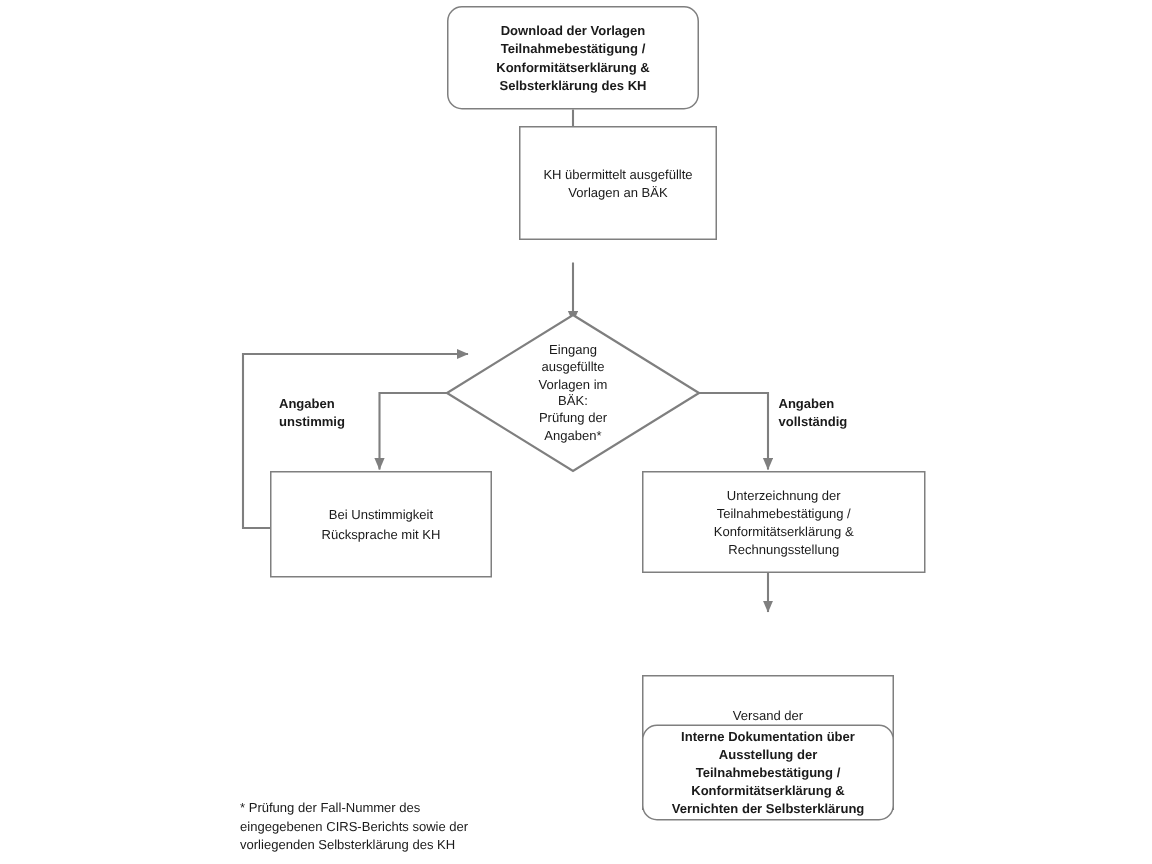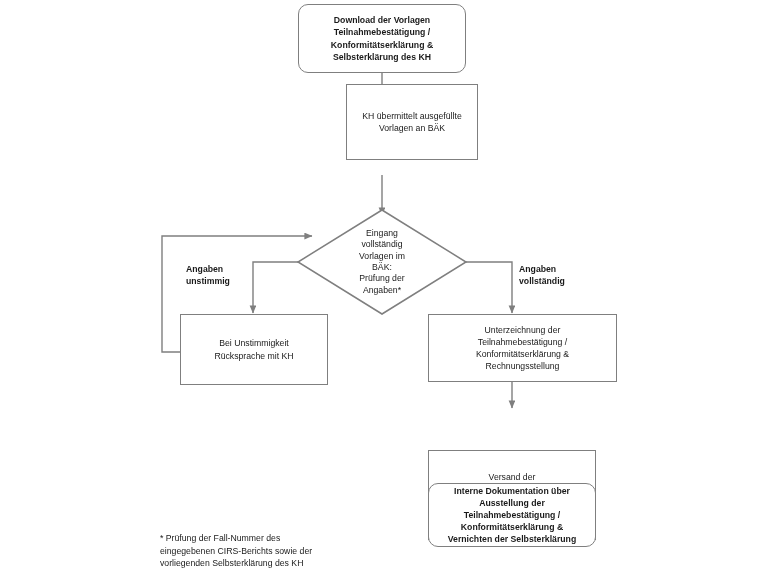--- a/index.html
+++ b/index.html
@@ -112,21 +112,21 @@
 Selbsterklärung des KH</div>
 
 <div class="node" style="left:298px; top:84px; width:132px; height:76px;margin-left:48px;">KH übermittelt ausgefüllte
 Vorlagen an BÄK</div>
 
 <div class="diamond-wrap" style="left:296px; top:208px; width:172px; height:108px;">
   <svg width="172" height="108" viewBox="0 0 172 108" xmlns="http://www.w3.org/2000/svg">
     <polygon points="86,2 170,54 86,106 2,54" fill="#ffffff" stroke="#7f7f7f" stroke-width="1.5"></polygon>
   </svg>
   <div class="diamond-text">Eingang
-vollständig
+ausgefüllte
 Vorlagen im
 BÄK:
 Prüfung der
 Angaben*</div>
 </div>
 
 <div class="node" style="left:180px; top:314px; width:148px; height:71px;">Bei Unstimmigkeit
 Rücksprache mit KH</div>
 
 <div class="node" style="left:428px; top:314px; width:189px; height:68px;">Unterzeichnung der

